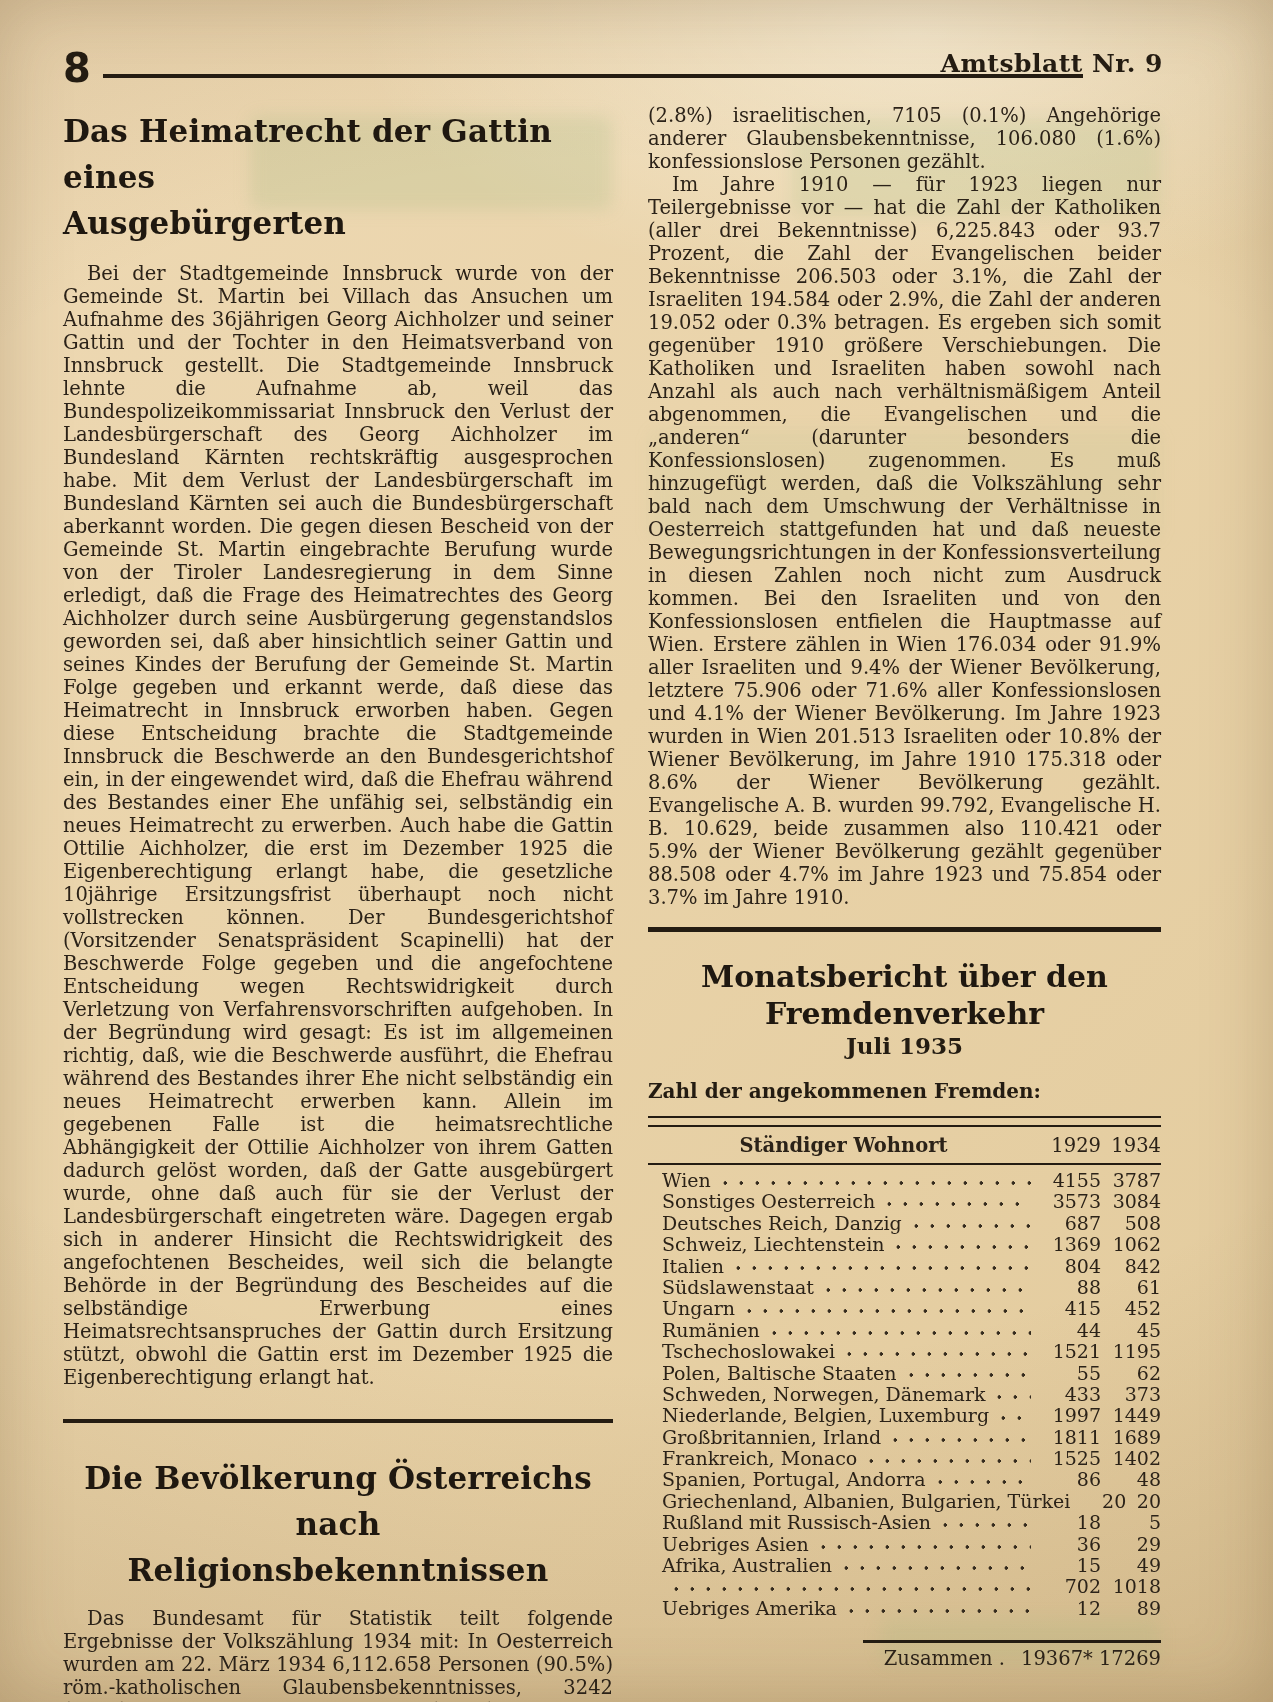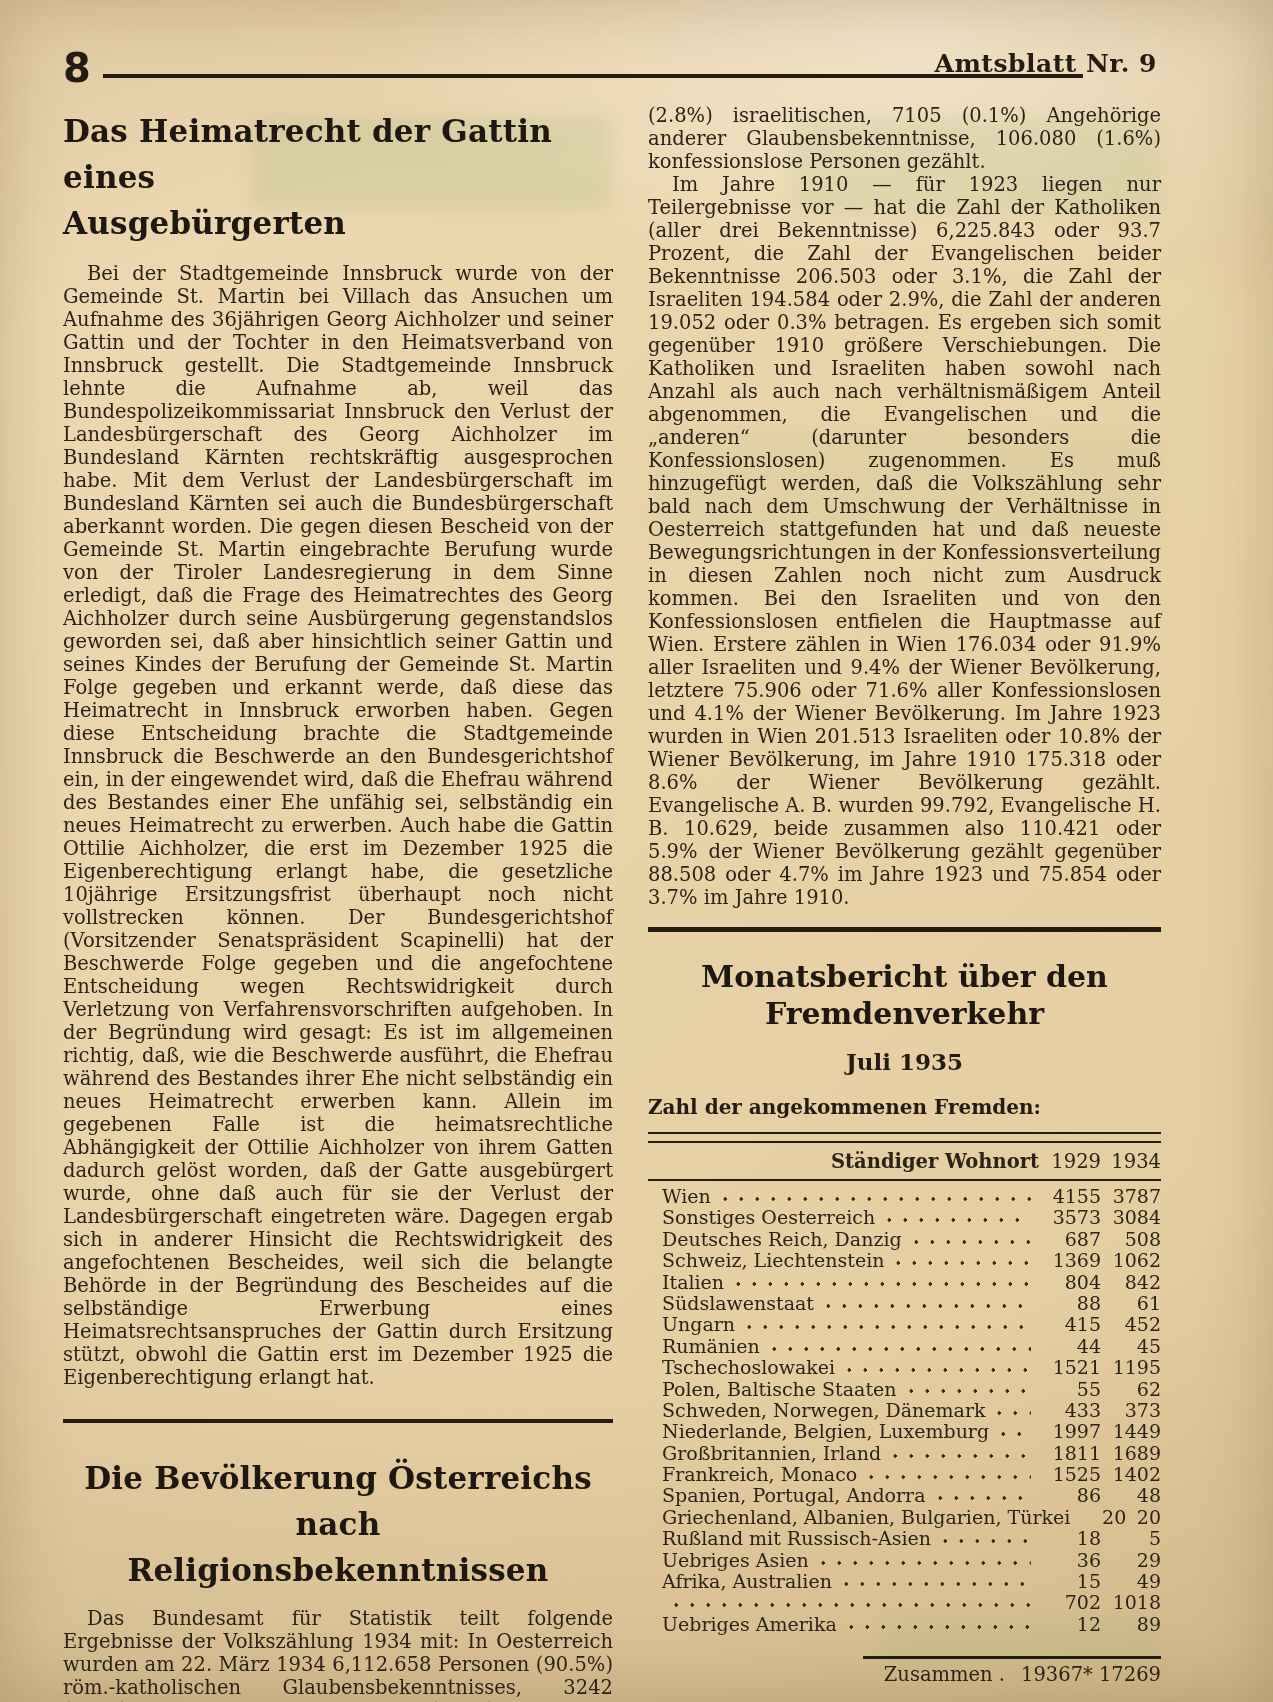--- a/index.html
+++ b/index.html
@@ -22,21 +22,21 @@
   .tint3{left:650px;top:430px;width:510px;height:110px;background:rgba(158,185,130,0.10);}
   .tint4{left:880px;top:1618px;width:280px;height:46px;background:rgba(150,182,120,0.14);}
 
   .pagenum{
     position:absolute;left:63px;top:48px;
     font-family:"DejaVu Sans", sans-serif;
     font-size:40px;font-weight:bold;line-height:40px;color:#241c12;
   }
   .header-rule{position:absolute;left:103px;top:74px;width:980px;height:4px;background:#241c12;}
   .masthead{
-    position:absolute;right:116px;top:49px;
+    position:absolute;right:110px;top:49px;
     font-size:25px;font-weight:bold;letter-spacing:0.5px;color:#241c12;
   }
 
   .col{position:absolute;top:108px;}
   .col-left{left:63px;width:550px;}
   .col-right{left:648px;width:513px;top:104px;}
 
   h1,h2{
     margin:0;font-size:31px;line-height:46px;font-weight:bold;
     letter-spacing:0.2px;color:#1f1810;
@@ -48,30 +48,30 @@
     color:#2b2218;
   }
   .indent{text-indent:24px;}
   .no-top{margin-top:0;}
   .divider{height:4px;background:#241c12;border:0;margin:30px 0 0 0;width:100%;}
   .divider-right{height:5px;background:#241c12;border:0;margin:18px 0 0 0;width:100%;}
 
   h2{margin-top:32px;text-align:center;}
 
   .report-title{margin:26px 0 0 0;font-size:30px;line-height:37px;font-weight:bold;text-align:center;color:#1f1810;}
-  .report-subtitle{margin:16px 0 0 0;font-size:23px;font-weight:bold;text-align:center;color:#241c12;}
+  .report-subtitle{margin:0 0 0 0;font-size:23px;font-weight:bold;text-align:center;color:#241c12;}
   .report-caption{margin:20px 0 0 0;font-size:20px;font-weight:bold;text-align:left;color:#241c12;}
 
   .double-rule{margin-top:13px;height:7px;border-top:2.5px solid #241c12;border-bottom:2.5px solid #241c12;}
   .thead{
     display:flex;align-items:baseline;
     padding:7px 0 6px 0;border-bottom:2.5px solid #241c12;
     font-size:19.5px;
   }
-  .thead .hlabel{flex:1;text-align:right;font-weight:bold;}
+  .thead .hlabel{flex:1;text-align:center;font-weight:bold;}
   .thead .hnum{width:62px;text-align:right;font-weight:normal;}
   .thead .hnum:last-child{width:60px;}
 
   .tbody{margin-top:4px;}
   .trow{display:flex;align-items:baseline;height:21.4px;font-size:19px;padding-left:14px;}
   .tlabel{white-space:nowrap;}
   .tdots{
     flex:1;height:7px;align-self:flex-end;margin:0 8px 4px 12px;
     background-image:radial-gradient(circle at 2.2px 50%, #352b1e 1.5px, rgba(0,0,0,0) 1.9px);
     background-size:16px 6px;background-repeat:repeat-x;background-position:left center;

